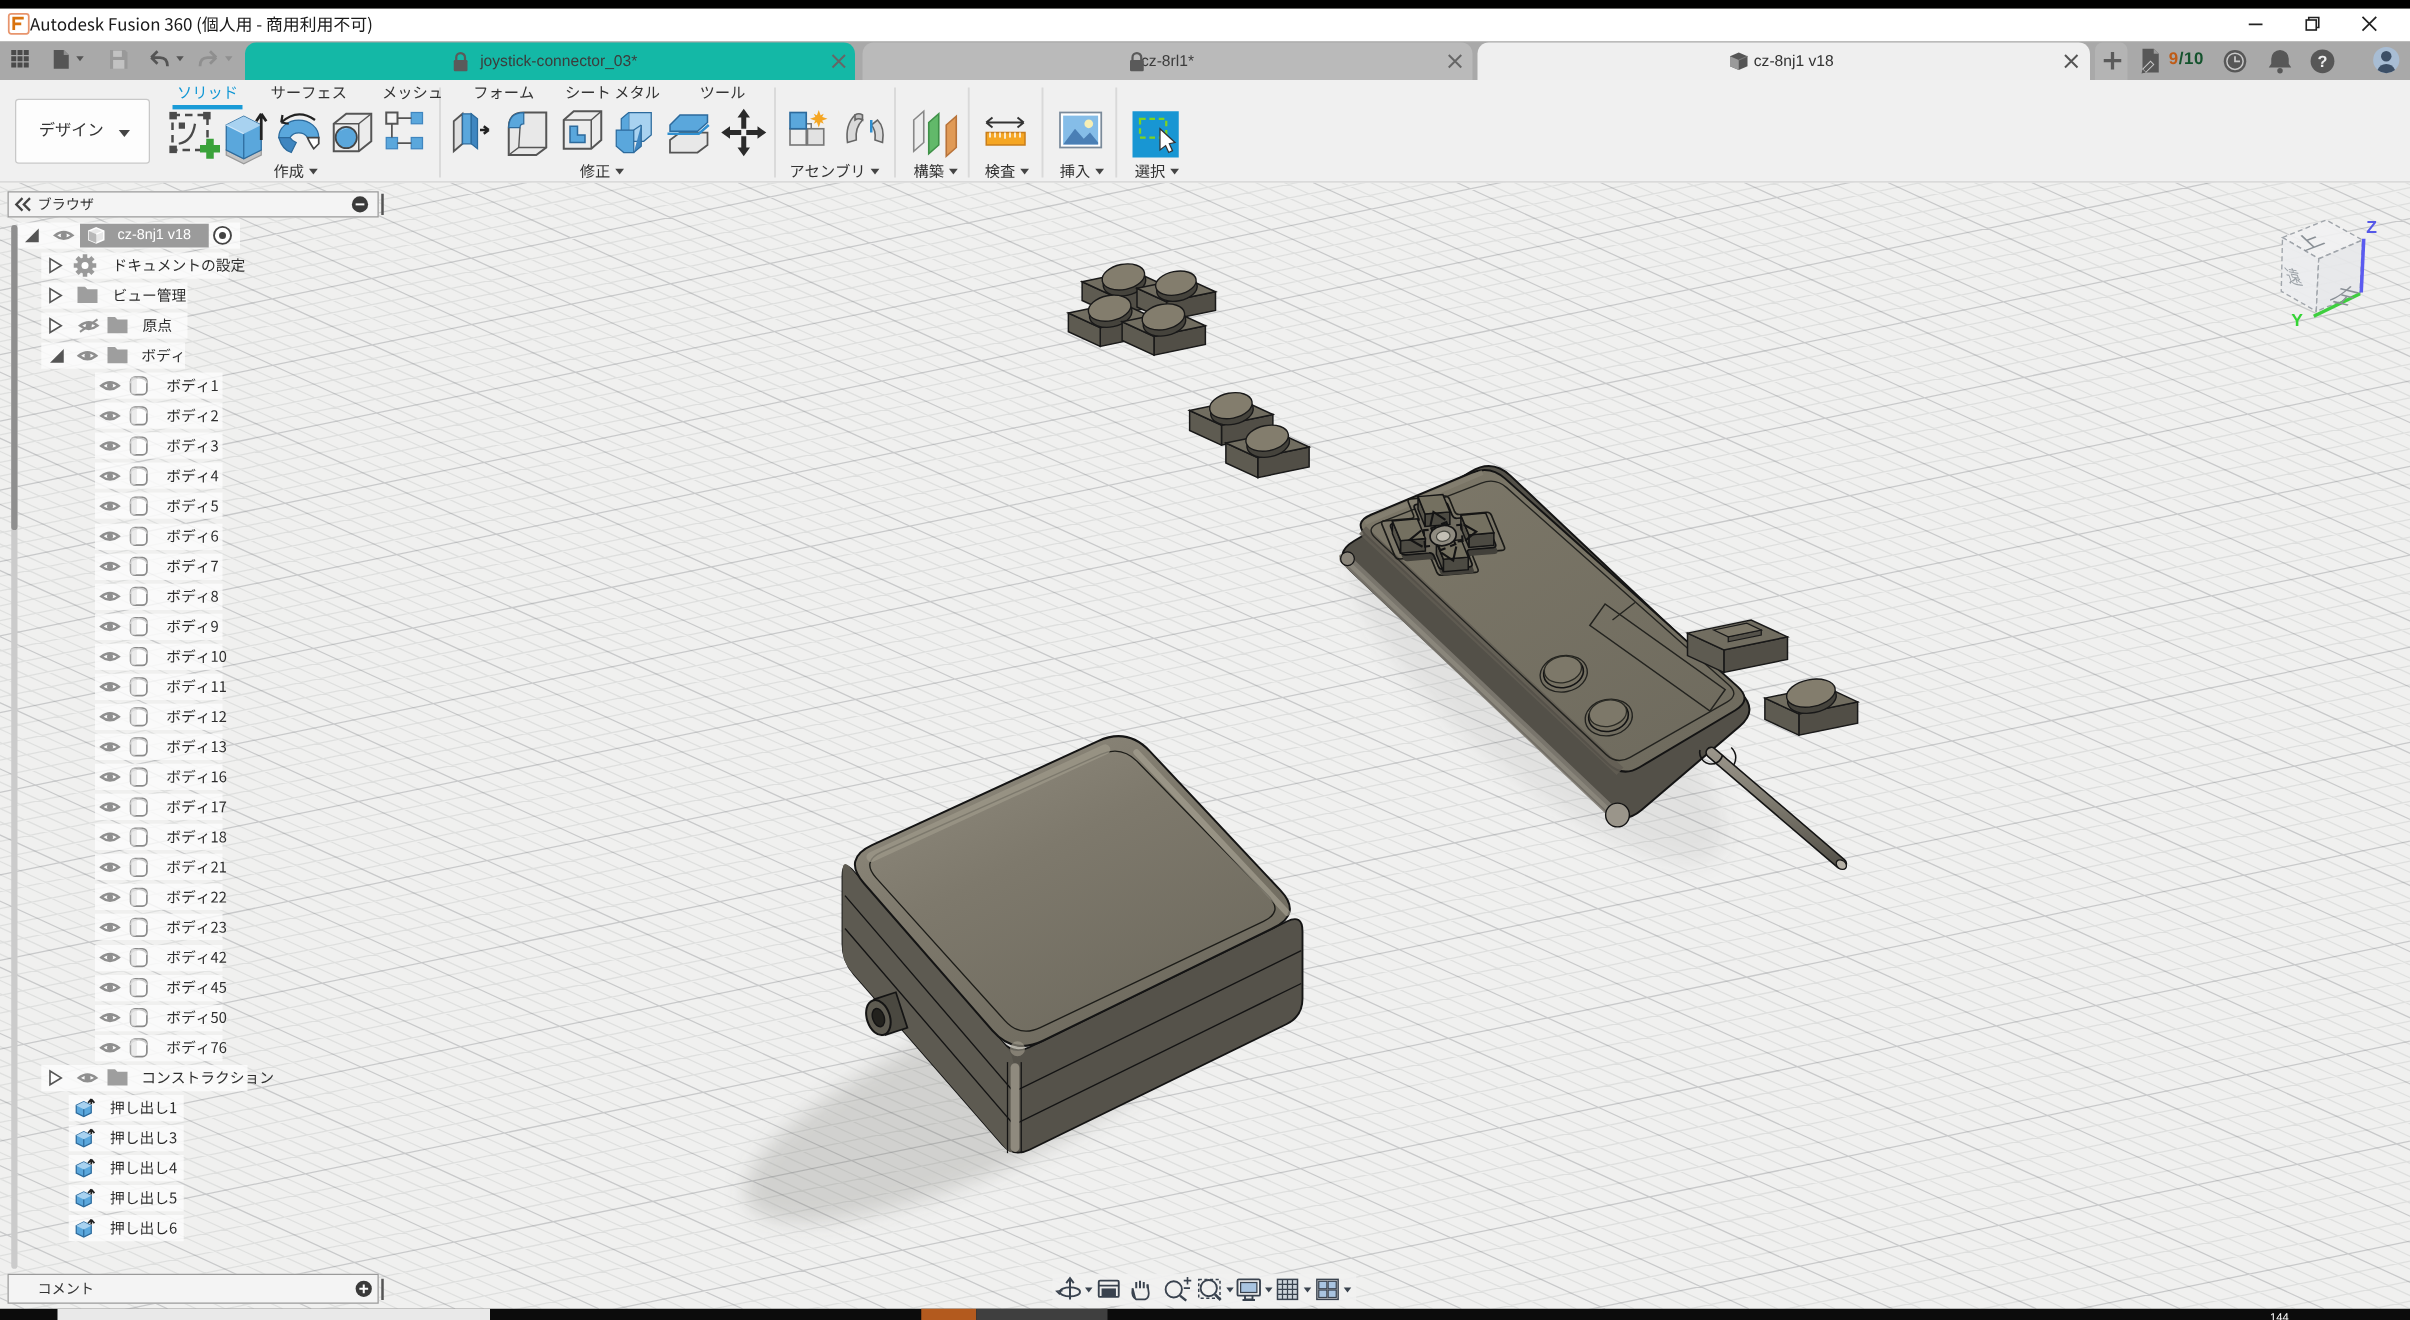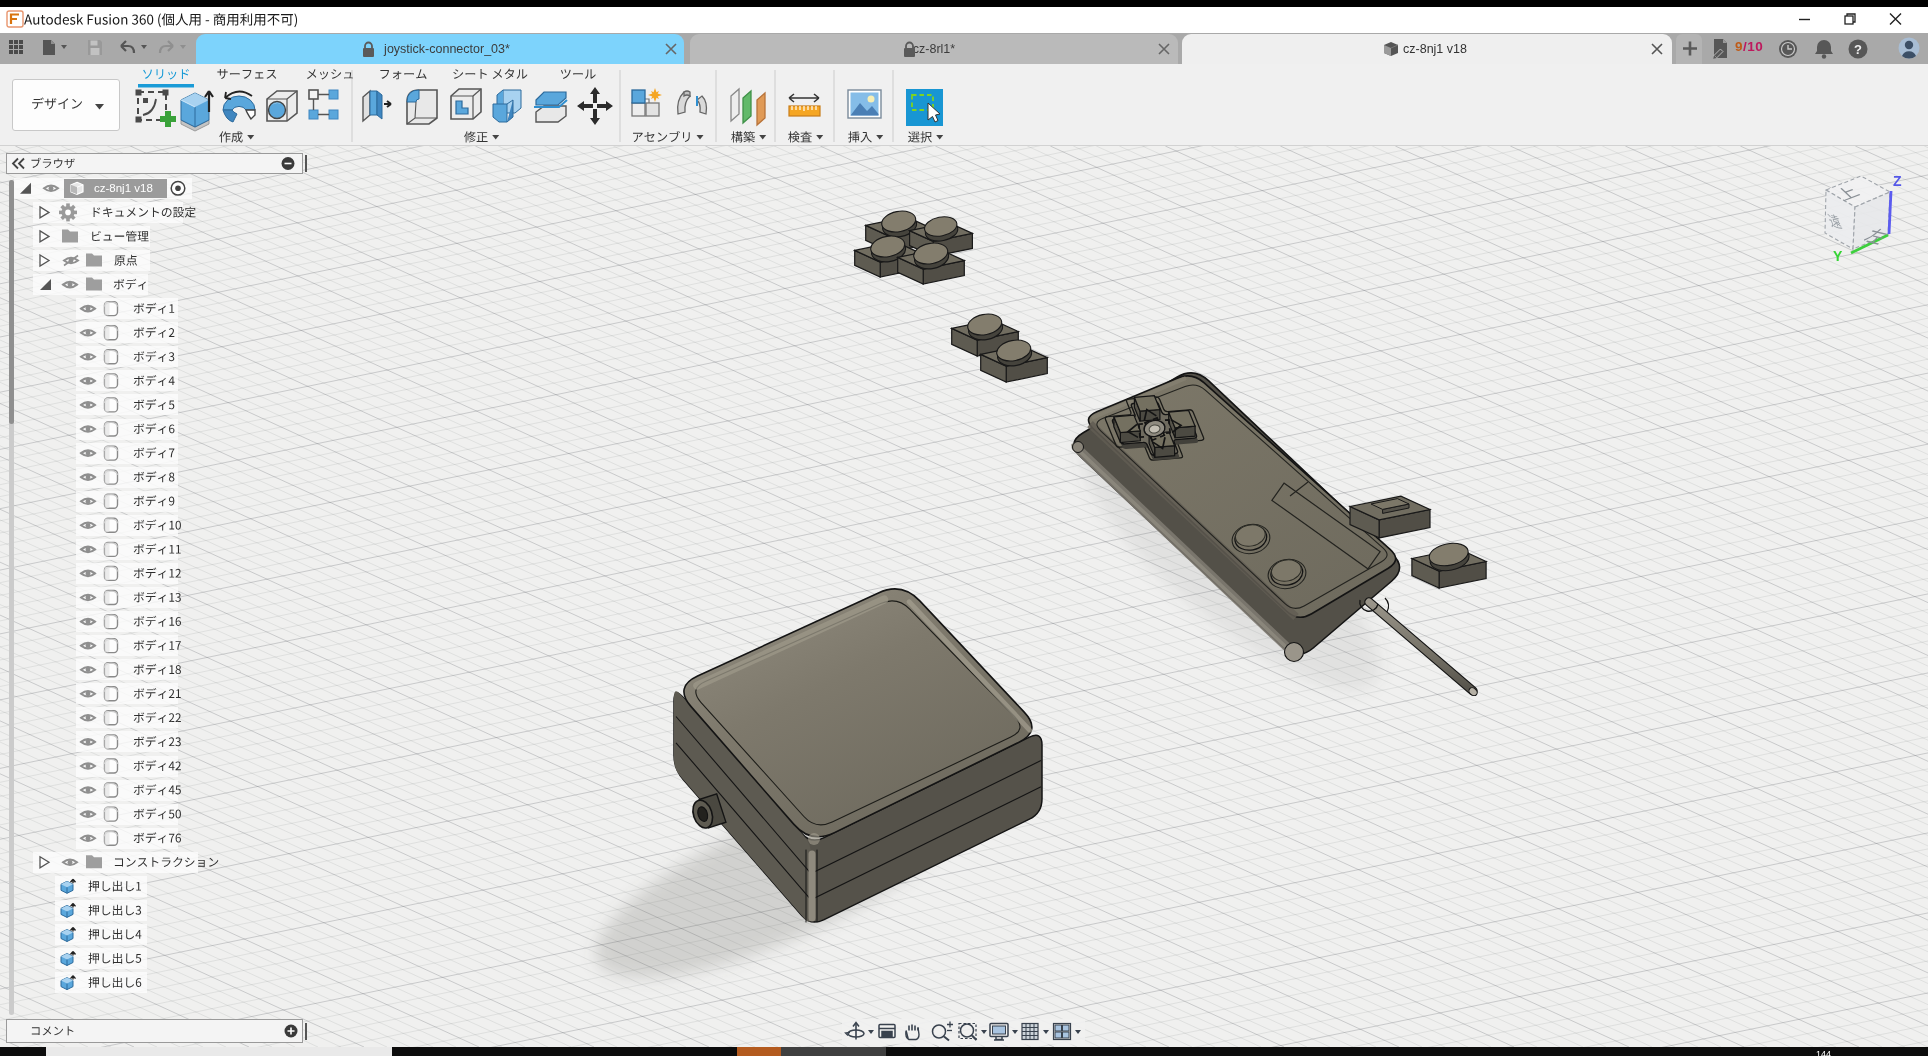--- a/index.html
+++ b/index.html
@@ -211,25 +211,25 @@
       <rect x="-7" y="-6.5" width="6.5" height="6" fill="#a9c4e0" stroke-width="1"></rect>
       <rect x="0.5" y="-6.5" width="6.5" height="6" fill="#a9c4e0" stroke-width="1"></rect>
       <rect x="-7" y="0.5" width="6.5" height="6" fill="#a9c4e0" stroke-width="1"></rect>
       <rect x="0.5" y="0.5" width="6.5" height="6" fill="#a9c4e0" stroke-width="1"></rect>
     </g>
     <path d="M1075 1030 l6 0 l-3 4 z" fill="#39424e" stroke="none"></path>
   </svg>
 <div class="abs" style="left:0;top:0;width:1928px;height:7px;background:#000"></div>
 <div class="abs" style="left:0;top:7px;width:1928px;height:26px;background:#fff"></div>
 <div class="abs" style="left:0;top:33px;width:1928px;height:31px;background:#a9a9a9"></div>
-<div class="abs" style="left:196px;top:34px;width:488px;height:30px;background:#7dd3fc;border-radius:9px 9px 0 0;color:#3c3c3c;font-size:12.5px;line-height:30px;text-align:center"><span style="margin-left:14px">joystick-connector_03*</span></div>
+<div class="abs" style="left:196px;top:34px;width:488px;height:30px;background:#14b8a6;border-radius:9px 9px 0 0;color:#3c3c3c;font-size:12.5px;line-height:30px;text-align:center"><span style="margin-left:14px">joystick-connector_03*</span></div>
 <div class="abs" style="left:690px;top:34px;width:488px;height:30px;background:#bababa;border-radius:9px 9px 0 0;color:#3c3c3c;font-size:12.5px;line-height:30px;text-align:center"><span style="">cz-8rl1*</span></div>
 <div class="abs" style="left:1182px;top:34px;width:490px;height:30px;background:#efefef;border-radius:9px 9px 0 0;color:#333;font-size:12.5px;line-height:30px;text-align:center"><span style="margin-left:16px">cz-8nj1 v18</span></div>
 <div class="abs" style="left:1676;top:34px;left:1676px;width:26px;height:30px;background:#b4b4b4;border-radius:6px 6px 0 0"></div>
-<div class="abs" style="left:1735px;top:39px;font-size:13.5px;font-weight:bold;letter-spacing:0.5px"><span style="color:#bf5b17">9</span><span style="color:#be185d">/10</span></div>
+<div class="abs" style="left:1735px;top:39px;font-size:13.5px;font-weight:bold;letter-spacing:0.5px"><span style="color:#bf5b17">9</span><span style="color:#14532d">/10</span></div>
 <div class="abs" style="left:0;top:64px;width:1928px;height:82px;background:#f0f0f0;border-bottom:1px solid #d2d2d2"></div>
 <div class="abs" style="left:12px;top:79px;width:108px;height:52px;background:#fdfdfd;border:1px solid #c8c8c8;border-radius:3px"></div>
 <div class="abs" style="left:6px;top:153px;width:297px;height:21px;background:#f4f4f4;border:1px solid #9a9a9a"></div>
 <div class="abs" style="left:6px;top:1019px;width:297px;height:24px;background:#f4f4f4;border:1px solid #9a9a9a"></div>
 <div class="abs" style="left:14px;top:177.8px;width:178px;height:21px;background:rgba(252,252,252,0.78)"></div>
 <div class="abs" style="left:33px;top:201.9px;width:150px;height:21px;background:rgba(252,252,252,0.78)"></div>
 <div class="abs" style="left:33px;top:225.9px;width:117px;height:21px;background:rgba(252,252,252,0.78)"></div>
 <div class="abs" style="left:33px;top:250.0px;width:117px;height:21px;background:rgba(252,252,252,0.78)"></div>
 <div class="abs" style="left:33px;top:274.1px;width:115px;height:21px;background:rgba(252,252,252,0.78)"></div>
 <div class="abs" style="left:76px;top:298.1px;width:102px;height:21px;background:rgba(252,252,252,0.78)"></div>

